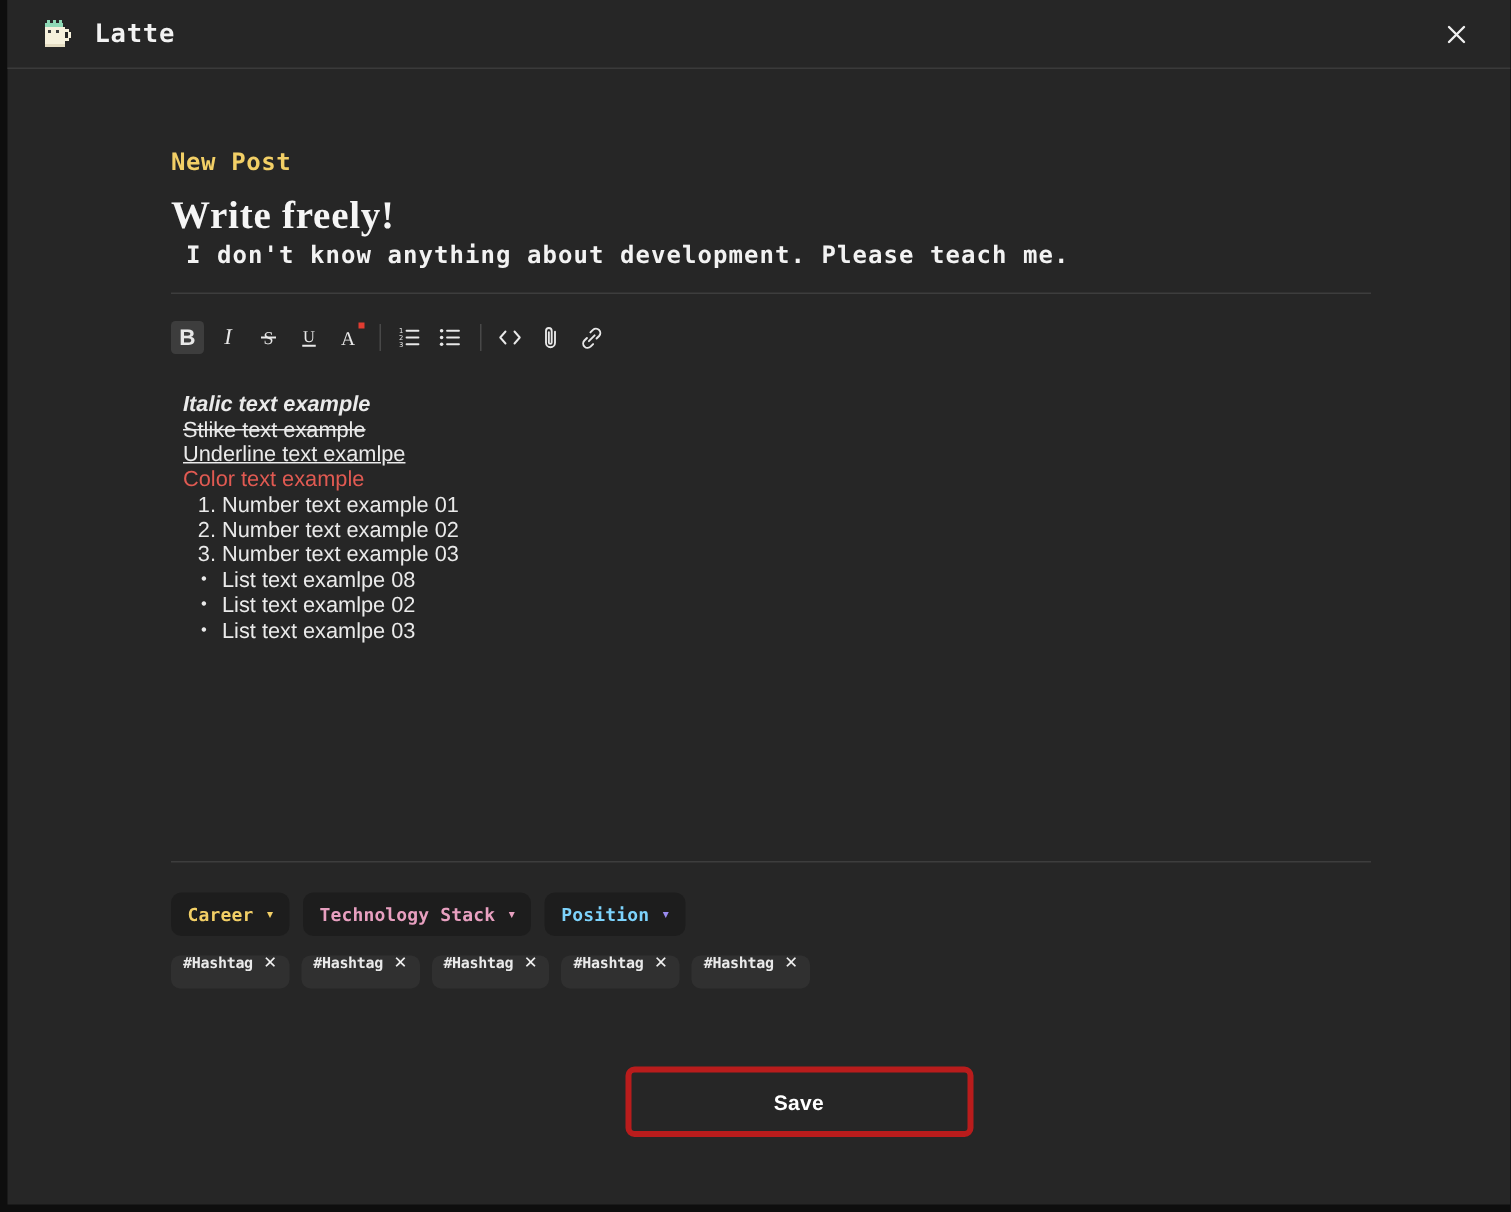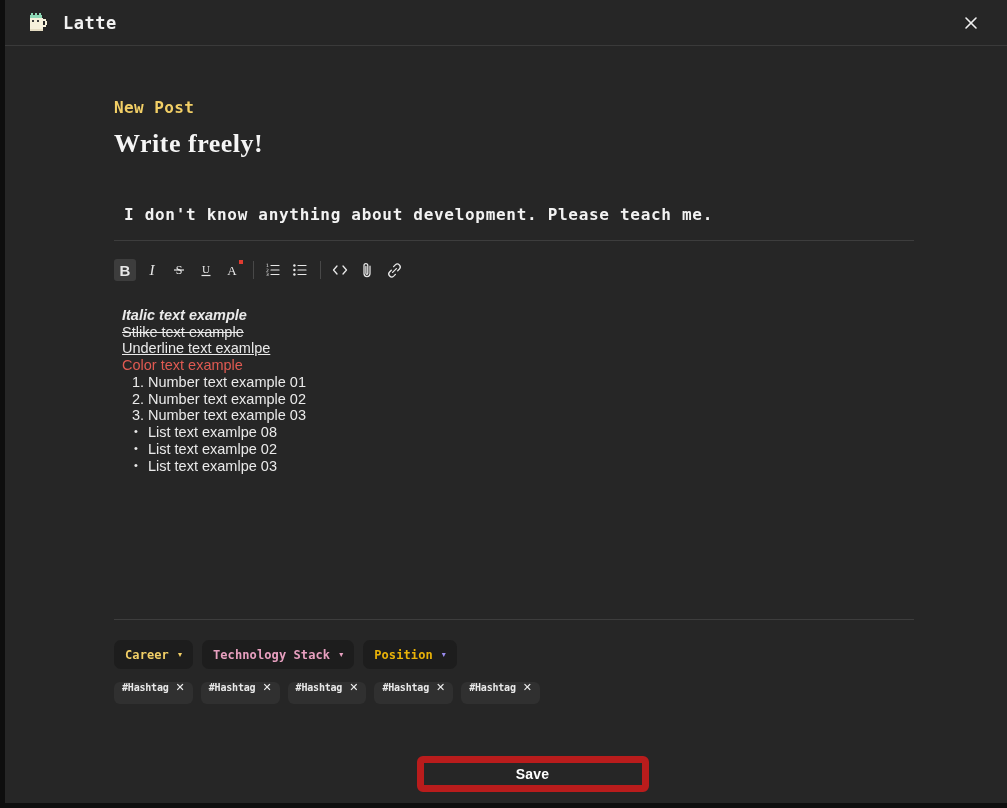--- a/index.html
+++ b/index.html
@@ -89,21 +89,20 @@
     font-family: Liberation Serif, serif;
     font-size: 26px;
     font-weight: bold;
     color: #f5f5f5;
     letter-spacing: 0.5px;
     margin-top: 12px;
   }
 
   
   .title-field {
-    margin-top: 45px;
     width: 800px;
     border-bottom: 1px solid #3d3d3d;
     padding: 0 0 14px 10px;
   }
   .title-field-text {
     font-family: "DejaVu Sans Mono", monospace;
     font-size: 16px;
     font-weight: bold;
     color: #f2f2f2;
     letter-spacing: 0.7px;
@@ -264,22 +263,22 @@
 
   
   .save-wrap {
     margin-top: 52px;
     width: 800px;
     display: flex;
     justify-content: center;
   }
   .save-button {
     width: 232px;
-    height: 36px;
-    border: 7px solid #b91c1c;
+    height: 47px;
+    border: 4px solid #b91c1c;
     border-radius: 6px;
     background: #262626;
     color: #ffffff;
     font-family: "Liberation Sans", sans-serif;
     font-size: 14px;
     font-weight: bold;
     display: flex;
     align-items: center;
     justify-content: center;
     cursor: pointer;
@@ -431,21 +430,21 @@
       <div class="chip-row">
         <div class="select-chip">
           <span class="lbl" style="color:#f2cf66">Career</span>
           <span class="caret" style="color:#f2cf66">▾</span>
         </div>
         <div class="select-chip">
           <span class="lbl" style="color:#e8a0c0">Technology Stack</span>
           <span class="caret" style="color:#e8a0c0">▾</span>
         </div>
         <div class="select-chip">
-          <span class="lbl" style="color:#eab308">Position</span>
+          <span class="lbl" style="color:#7dd3fc">Position</span>
           <span class="caret" style="color:#9a8cf0">▾</span>
         </div>
       </div>
 
       <div class="hashtag-row">
         <div class="hashtag-chip">
           <span class="htext">#Hashtag</span>
           <span class="hclose">✕</span>
         </div>
         <div class="hashtag-chip">

